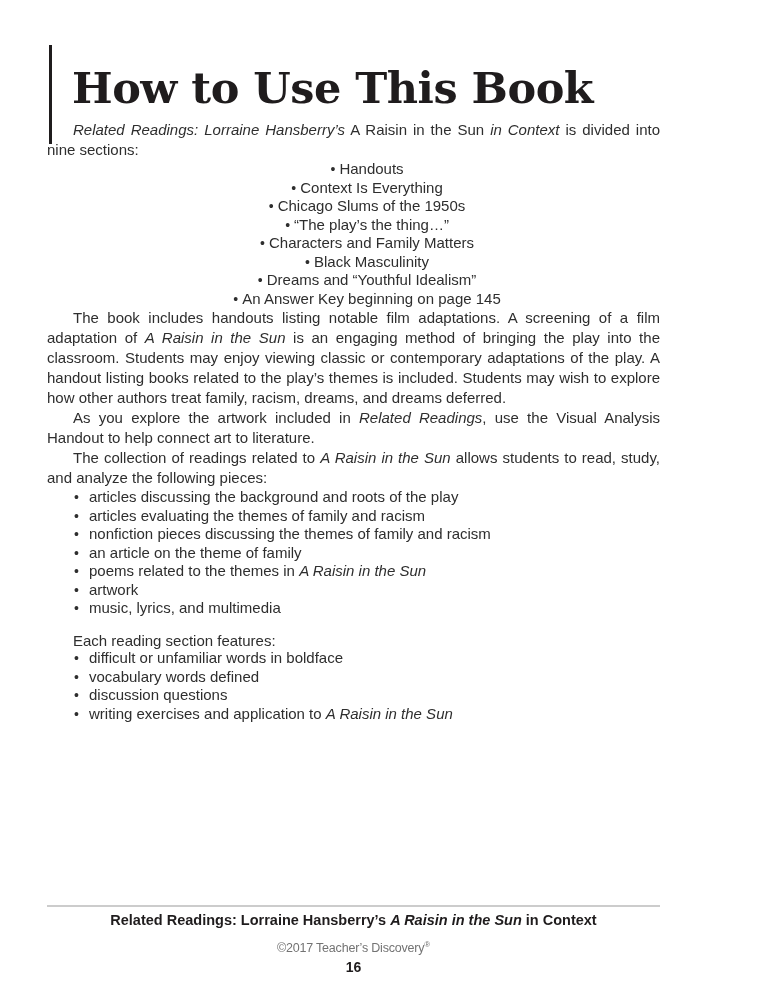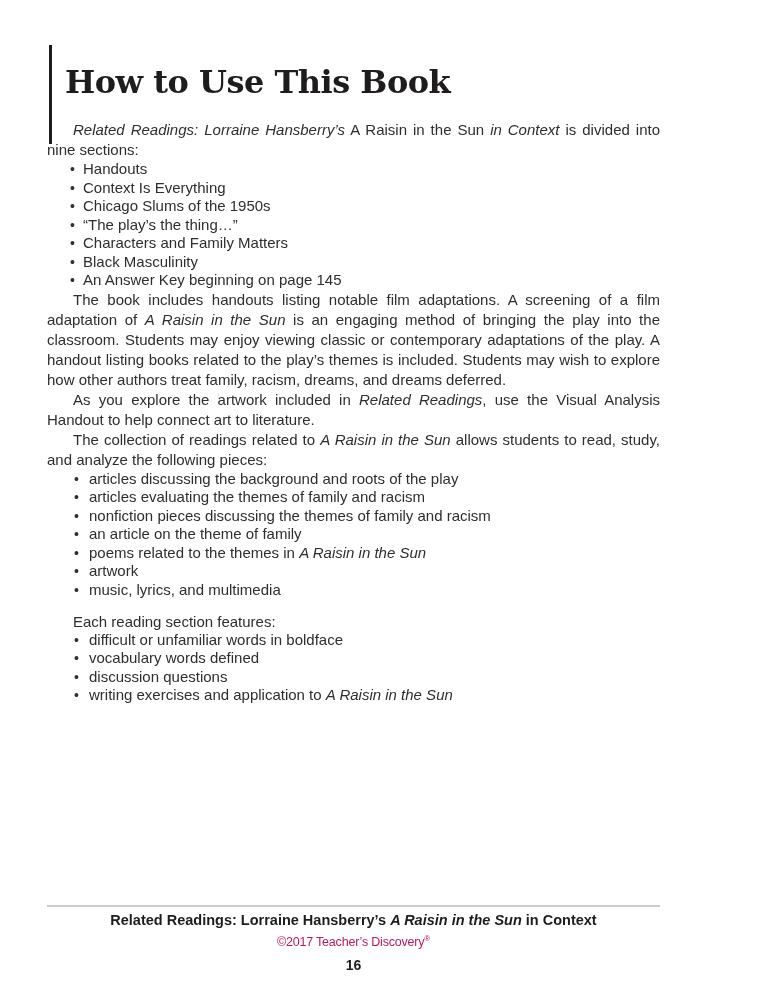--- a/index.html
+++ b/index.html
@@ -24,24 +24,24 @@
   }
 
   
   .doc-header { position: relative; margin-top: 62px; height: 58px; }
   .title-bar {
     position: absolute; left: 2px; top: -17px;
     width: 3px; height: 99px;
     background: #1f1c1d;
   }
   h1.title {
-    margin: 0 0 0 18px;
+    margin: 0 0 0 25px;
     font-family: "DejaVu Serif", serif;
     font-weight: 800;
-    font-size: 32px;
+    font-size: 43px;
     line-height: 1.25;
     letter-spacing: -0.5px;
     color: #1f1c1d;
     white-space: nowrap;
   }
 
   
   p.para {
     margin: 0;
     font-size: 15px;
@@ -57,21 +57,21 @@
 
   ul.list {
     list-style: none;
     margin: 0; padding: 0;
     font-size: 15px;
     line-height: 17.5px;
   }
   .list1 { margin-top: 11px; }
   .list2 { margin-top: 7px; }
   .list3 { margin-top: 4px; }
-  .list1 li { padding-left: 23px; }
+  .list1 li { padding-left: 23px; text-align: center; }
   .list2 li, .list3 li { padding-left: 27px; }
   .bullet { display: inline-block; font-size: 14px; }
   .list1 .bullet { width: 13px; }
   .list2 .bullet, .list3 .bullet { width: 15px; }
 
   .features-heading {
     margin: 14px 0 0 0;
     font-size: 15px;
     line-height: 17.5px;
     text-indent: 26px;
@@ -86,24 +86,24 @@
   }
   .footer-rule { height: 0; border-top: 2px solid #cccccc; }
   .footer-title {
     margin-top: 6px;
     font-size: 14.5px;
     font-weight: bold;
     line-height: 15px;
     color: #1f1c1d;
   }
   .footer-copy {
-    margin-top: 0;
+    margin-top: 10px;
     font-size: 12.5px;
-    line-height: 21px;
-    color: #be185d;
+    line-height: 13px;
+    color: #737373;
     letter-spacing: -0.2px;
   }
   .footer-copy sup { font-size: 8px; vertical-align: super; }
   .footer-page {
     margin-top: 5px;
     font-size: 14px;
     font-weight: bold;
     line-height: 15px;
     color: #1f1c1d;
     text-align: center;
@@ -122,20 +122,21 @@
 
     <p class="para p1"><span class="it">Related Readings: Lorraine Hansberry’s</span><span> A Raisin in the Sun </span><span class="it">in Context</span><span> is divided into nine sections:</span></p>
 
     <ul class="list list1">
       <li><span class="bullet">•</span><span>Handouts</span></li>
       <li><span class="bullet">•</span><span>Context Is Everything</span></li>
       <li><span class="bullet">•</span><span>Chicago Slums of the 1950s</span></li>
       <li><span class="bullet">•</span><span>“The play’s the thing…”</span></li>
       <li><span class="bullet">•</span><span>Characters and Family Matters</span></li>
       <li><span class="bullet">•</span><span>Black Masculinity</span></li>
+      <li><span class="bullet">•</span><span>Dreams and “Youthful Idealism”</span></li>
       <li><span class="bullet">•</span><span>An Answer Key beginning on page 145</span></li>
     </ul>
 
     <p class="para p2"><span>The book includes handouts listing notable film adaptations. A screening of a film adaptation of </span><span class="it">A Raisin in the Sun</span><span> is an engaging method of bringing the play into the classroom. Students may enjoy viewing classic or contemporary adaptations of the play. A handout listing books related to the play’s themes is included. Students may wish to explore how other authors treat family, racism, dreams, and dreams deferred.</span></p>
 
     <p class="para p3"><span>As you explore the artwork included in </span><span class="it">Related Readings</span><span>, use the Visual Analysis Handout to help connect art to literature.</span></p>
 
     <p class="para p4"><span>The collection of readings related to </span><span class="it">A Raisin in the Sun</span><span> allows students to read, study, and analyze the following pieces:</span></p>
 
     <ul class="list list2">

